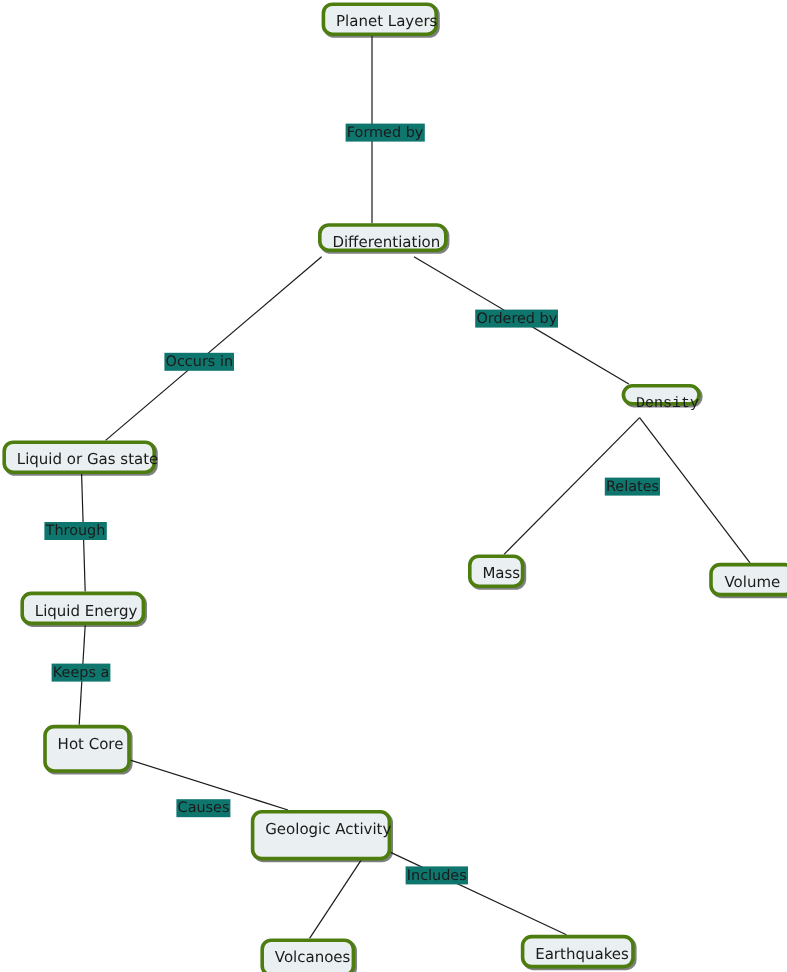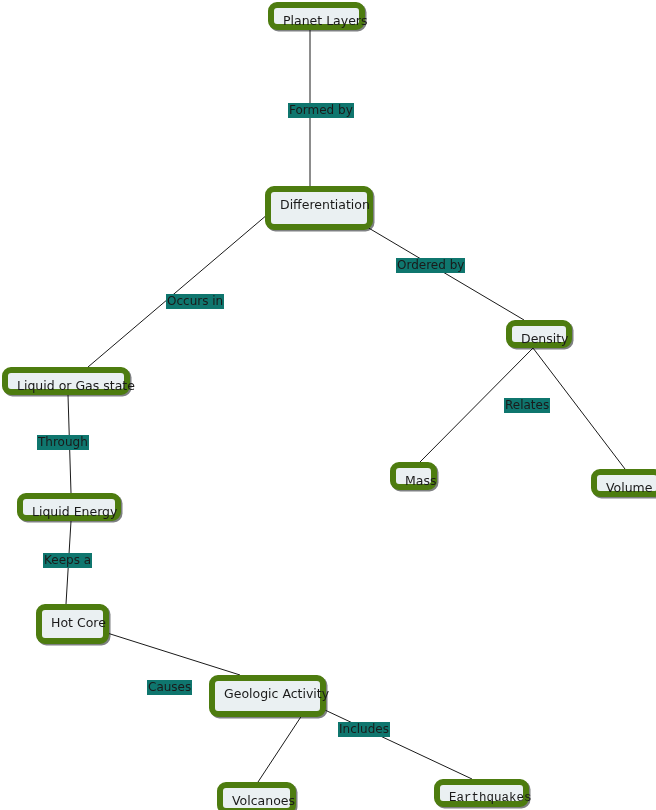--- a/index.html
+++ b/index.html
@@ -23,21 +23,21 @@
     left: 0;
     top: 0;
     width: 656px;
     height: 810px;
     pointer-events: none;
   }
   .node {
     position: absolute;
     box-sizing: border-box;
     background: #eaf0f2;
-    border: 6px solid #4d7c0f;
+    border: 3px solid #4d7c0f;
     border-radius: 9px;
     height: 28px;
     line-height: 26px;
     text-align: center;
     color: #1a1a1a;
     font-size: 12.5px;
     white-space: nowrap;
     padding: 0 9px;
     box-shadow: 1.5px 1.5px 0 rgba(20,24,28,0.55);
   }
@@ -64,35 +64,35 @@
       <line x1="533" y1="348" x2="625" y2="469" stroke="#1a1a1a" stroke-width="1"></line>
       <line x1="68" y1="395" x2="71" y2="493" stroke="#1a1a1a" stroke-width="1"></line>
       <line x1="71" y1="521" x2="66" y2="604" stroke="#1a1a1a" stroke-width="1"></line>
       <line x1="104" y1="632" x2="240" y2="675" stroke="#1a1a1a" stroke-width="1"></line>
       <line x1="310" y1="703" x2="258" y2="782" stroke="#1a1a1a" stroke-width="1"></line>
       <line x1="310" y1="703" x2="472" y2="779" stroke="#1a1a1a" stroke-width="1"></line>
     </svg>
 
   <div id="node-layer">
       <div class="node" style="left: 268px; top: 2px; width: 97px; height: 28px;">Planet Layers</div>
-      <div class="node" style="left: 265px; top: 186px; width: 108px; height: 44px;">Differentiation</div>
-      <div class="node" style="left: 506px; top: 320px; width: 66px; height: 28px;">Density</div>
+      <div class="node" style="left: 265px; top: 186px; width: 108px; height: 24px;">Differentiation</div>
+      <div class="node" style="left: 518px; top: 320px; width: 66px; height: 18px; font-family: Liberation Mono, monospace;">Density</div>
       <div class="node" style="left: 2px; top: 367px; width: 128px; height: 28px;">Liquid or Gas state</div>
       <div class="node" style="left: 390px; top: 462px; width: 47px; height: 28px;">Mass</div>
       <div class="node" style="left: 591px; top: 469px; width: 72px; height: 28px;">Volume</div>
       <div class="node" style="left: 17px; top: 493px; width: 104px; height: 28px;">Liquid Energy</div>
       <div class="node" style="left: 36px; top: 604px; width: 73px; height: 40px;">Hot Core</div>
       <div class="node" style="left: 209px; top: 675px; width: 117px; height: 42px;">Geologic Activity</div>
       <div class="node" style="left: 217px; top: 782px; width: 79px; height: 32px;">Volcanoes</div>
-      <div class="node" style="left: 434px; top: 779px; width: 95px; height: 28px; font-family: Liberation Mono, monospace;">Earthquakes</div>
+      <div class="node" style="left: 434px; top: 779px; width: 95px; height: 28px;">Earthquakes</div>
     </div>
   <div id="label-layer">
       <div class="link-label" style="left: 288px; top: 103px;">Formed by</div>
-      <div class="link-label" style="left: 166px; top: 294px;">Occurs in</div>
+      <div class="link-label" style="left: 137px; top: 294px;">Occurs in</div>
       <div class="link-label" style="left: 396px; top: 258px;">Ordered by</div>
       <div class="link-label" style="left: 504px; top: 398px;">Relates</div>
       <div class="link-label" style="left: 37px; top: 435px;">Through</div>
       <div class="link-label" style="left: 43px; top: 553px;">Keeps a</div>
-      <div class="link-label" style="left: 147px; top: 680px;">Causes</div>
+      <div class="link-label" style="left: 147px; top: 666px;">Causes</div>
       <div class="link-label" style="left: 338px; top: 722px;">Includes</div>
     </div>
 
 </div>
 
 </body></html>

